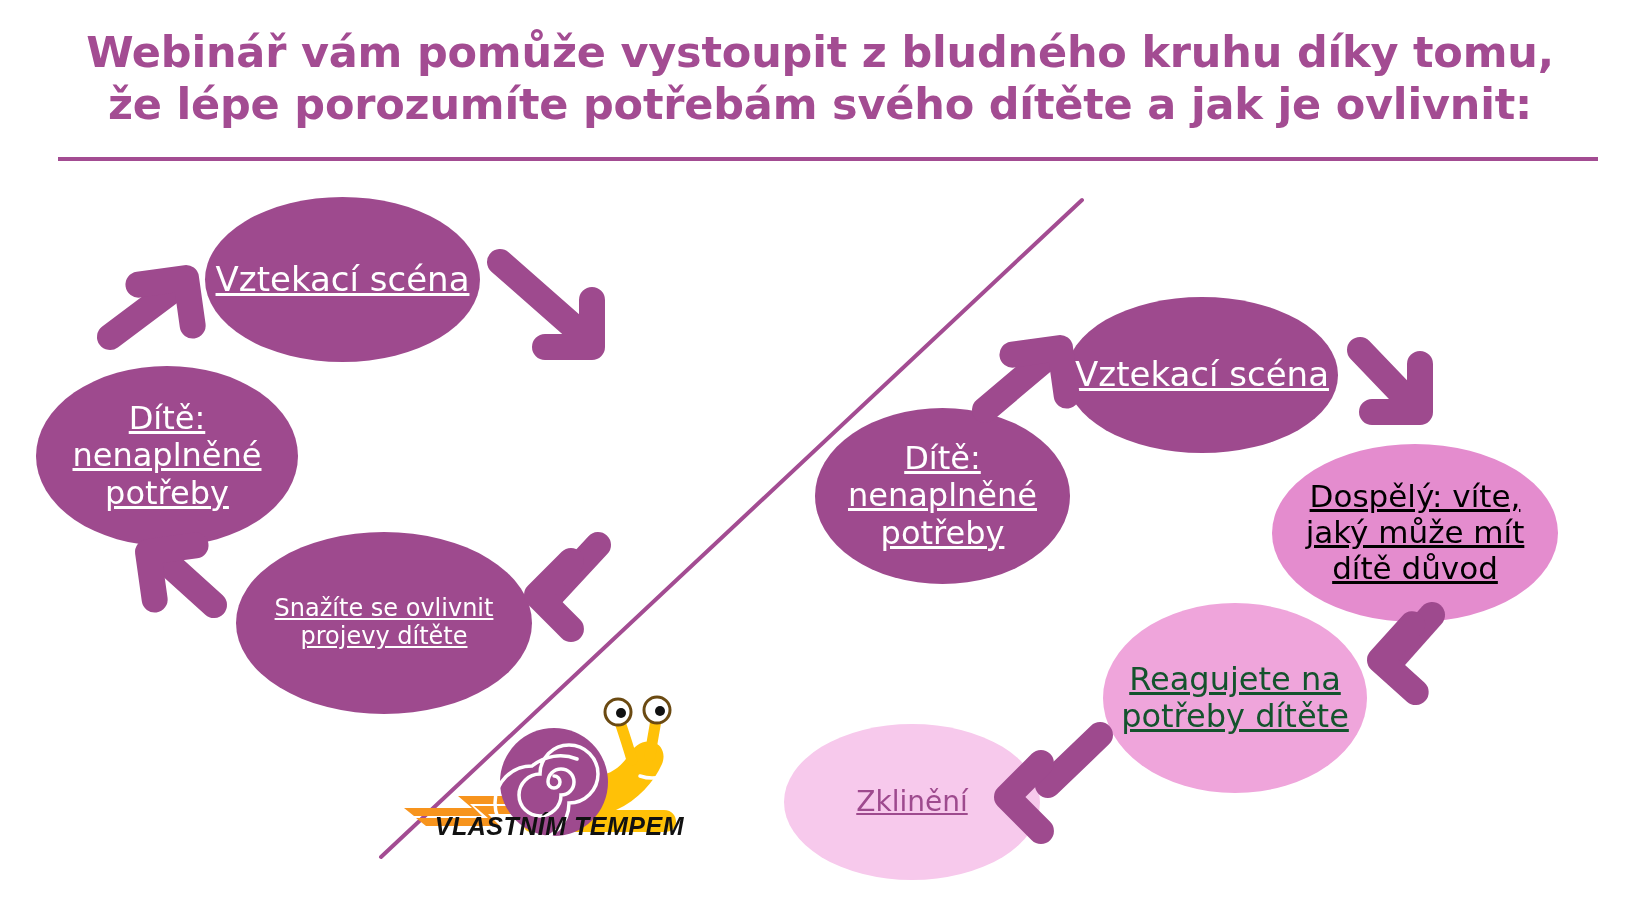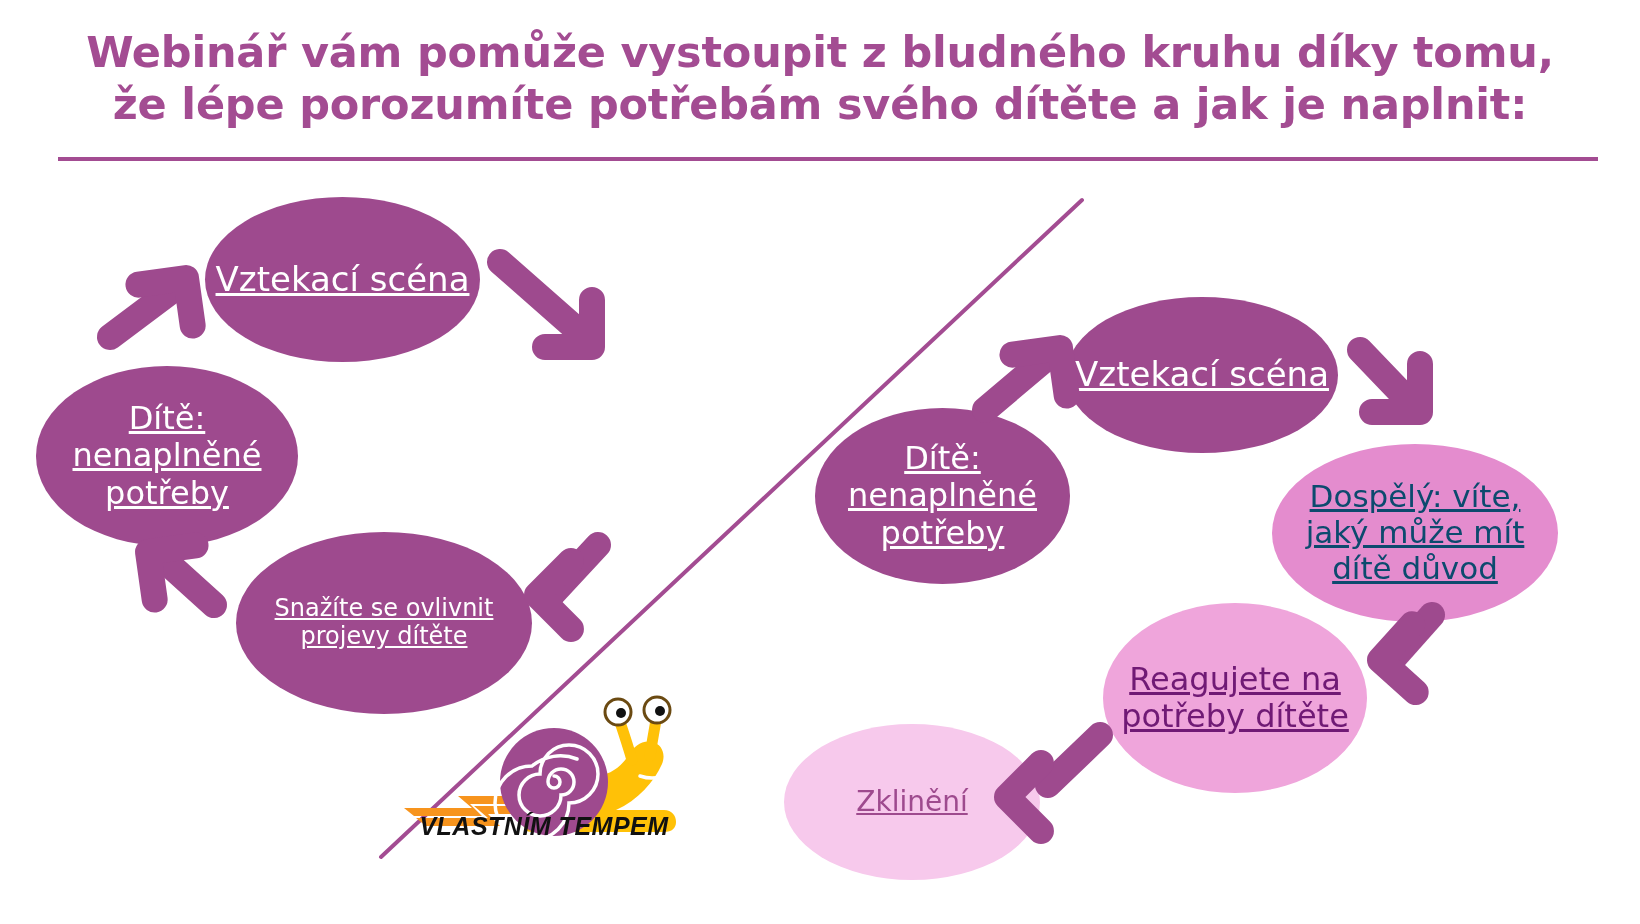--- a/index.html
+++ b/index.html
@@ -69,22 +69,22 @@
     box-sizing: border-box;
     font-family: "DejaVu Sans", sans-serif;
     line-height: 1.16;
     text-decoration: underline;
   }
   .ellipse .etext {
     display: block;
     padding: 0 6px;
   }
   .tone-dark  { background: #9E4A8E; color: #ffffff; }
-  .tone-mid   { background: #E48CCE; color: #0c4a6e; text-align: center; }
-  .tone-mid2  { background: #EFA5DB; color: #701a75; }
+  .tone-mid   { background: #E48CCE; color: #000000; text-align: center; }
+  .tone-mid2  { background: #EFA5DB; color: #14532d; }
   .tone-light { background: #F7C9EC; color: #9E4A8E; }
 
   
   #arrow-layer {
     position: absolute;
     left: 0; top: 0;
     width: 1640px; height: 924px;
     pointer-events: none;
   }
 
@@ -94,38 +94,38 @@
     left: 404px;
     top: 664px;
     width: 280px;
     height: 200px;
   }
   #logo-wordmark {
     position: absolute;
     left: 404px;
     top: 812px;
     width: 280px;
-    text-align: center;
+    text-align: right;
     font-family: "Liberation Sans", sans-serif;
     font-style: italic;
     font-weight: bold;
     font-size: 25px;
     letter-spacing: 0.5px;
     color: #111111;
     white-space: nowrap;
   }
 </style>
 </head>
 <body>
 
 <div id="stage">
 
   <div id="title-block">
     <div class="title-line">Webinář vám pomůže vystoupit z bludného kruhu díky tomu,</div>
-    <div class="title-line">že lépe porozumíte potřebám svého dítěte a jak je naplnit:</div>
+    <div class="title-line">že lépe porozumíte potřebám svého dítěte a jak je ovlivnit:</div>
   </div>
   <div id="title-underline"></div>
 
   <svg id="divider-line" viewBox="0 0 1640 924">
     <line x1="1082" y1="200" x2="381" y2="857" stroke="#A34C92" stroke-width="4" stroke-linecap="round"></line>
   </svg>
 
   <div class="ellipse tone-dark" style="left:205px; top:197px; width:275px; height:165px; font-size:34px;">
     <span class="etext">Vztekací scéna</span>
   </div>

